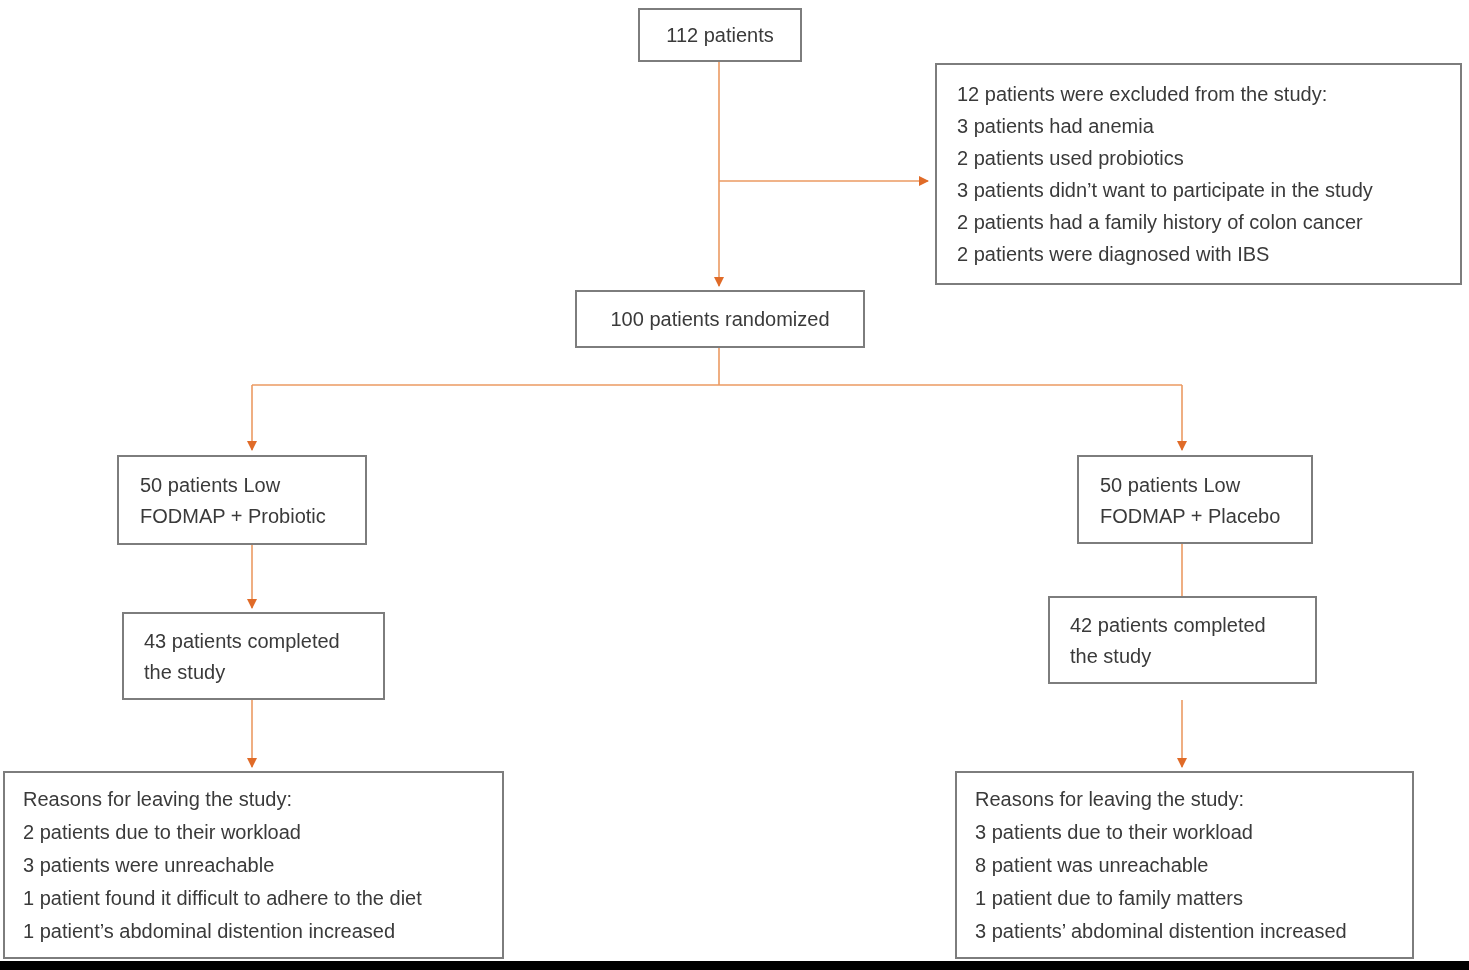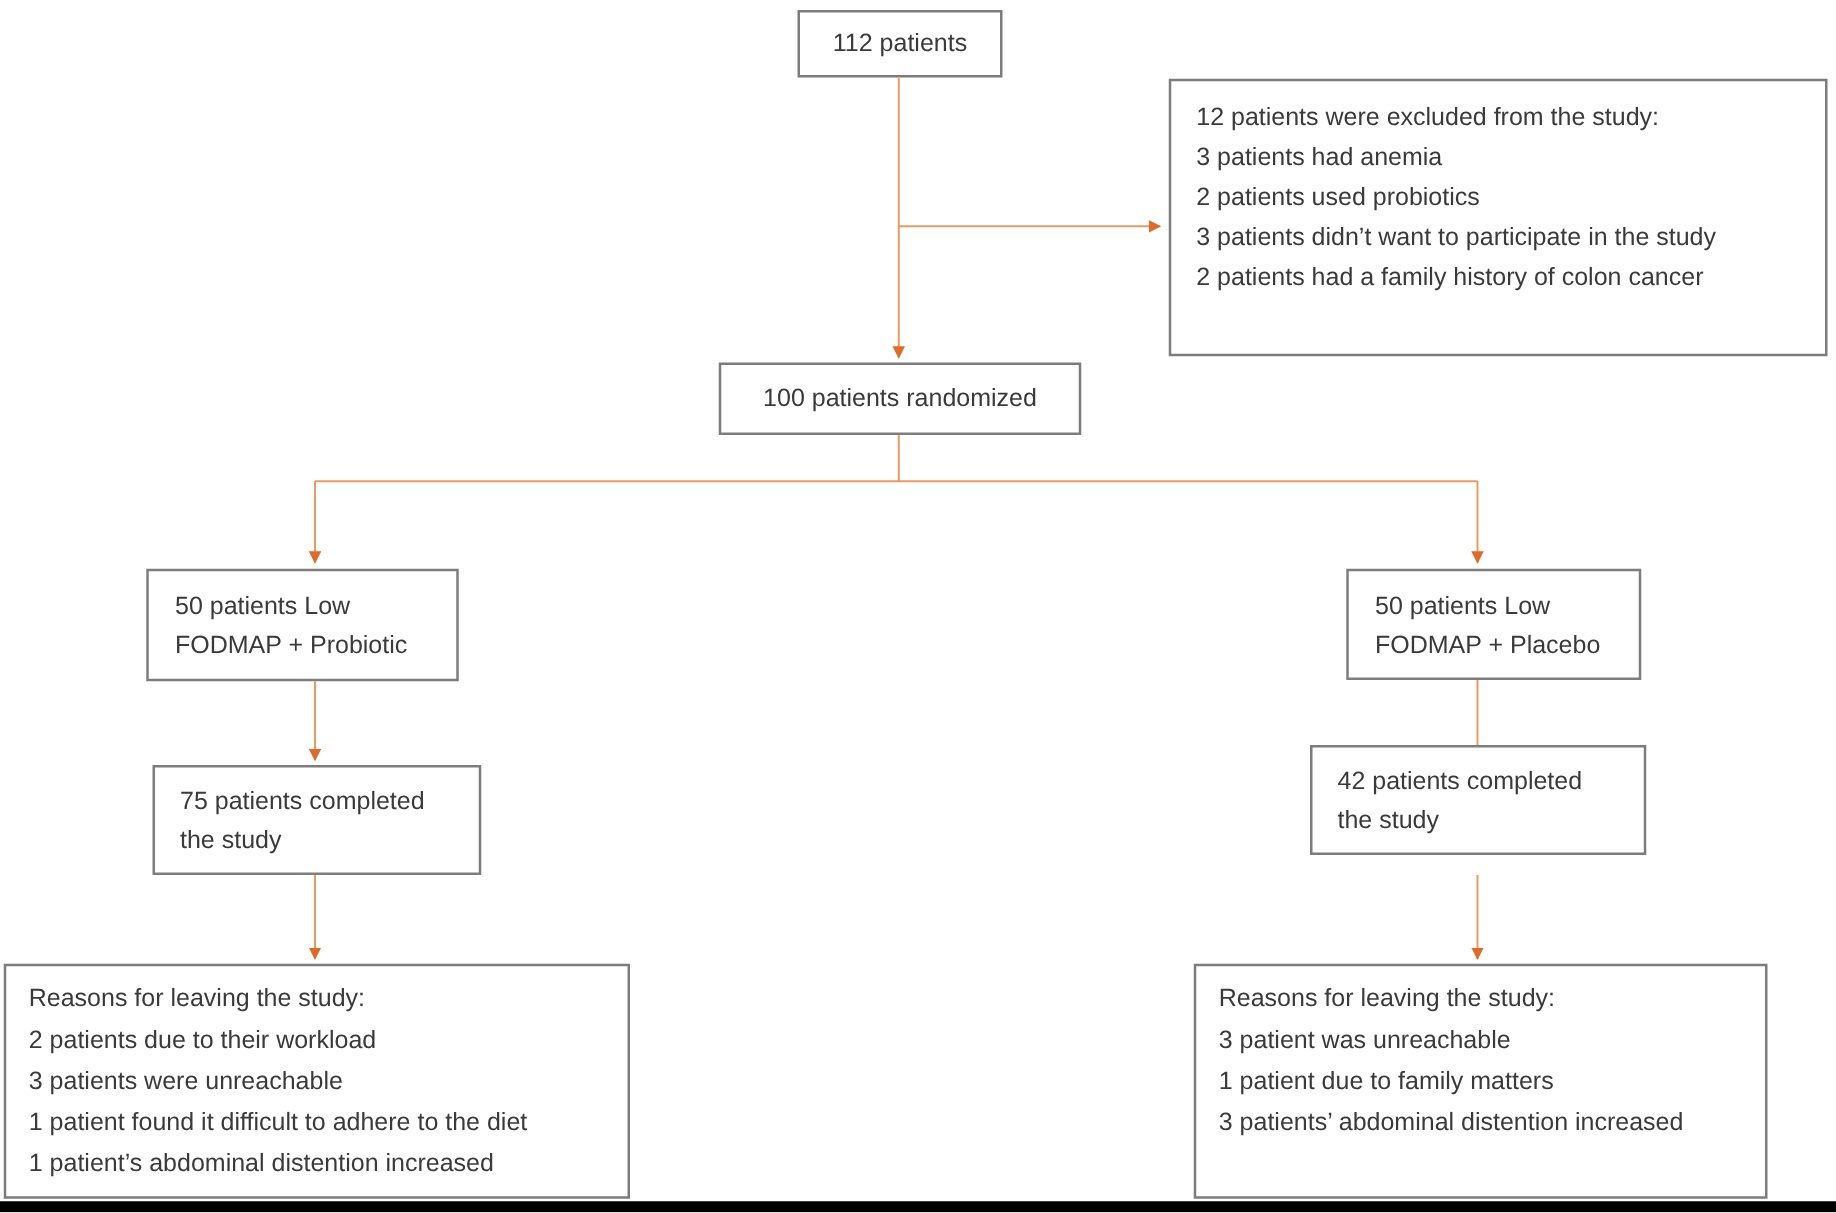--- a/index.html
+++ b/index.html
@@ -88,55 +88,57 @@
   <div class="box center" style="left:638px; top:8px; width:164px; height:54px;">
     <span>112 patients</span>
   </div>
 
   <div class="box" style="left:935px; top:63px; width:527px; height:222px; padding:13px 10px 0 20px;">
     <span class="ln">12 patients were excluded from the study:</span>
     <span class="ln">3 patients had anemia</span>
     <span class="ln">2 patients used probiotics</span>
     <span class="ln">3 patients didn’t want to participate in the study</span>
     <span class="ln">2 patients had a family history of colon cancer</span>
+    <span class="ln">2 patients were diagnosed with IBS</span>
   </div>
 
   <div class="box center" style="left:575px; top:290px; width:290px; height:58px;">
     <span>100 patients randomized</span>
   </div>
 
   <div class="box" style="left:117px; top:455px; width:250px; height:90px; padding:13px 10px 0 21px; line-height:31px;">
     <span class="ln">50 patients Low</span>
     <span class="ln">FODMAP + Probiotic</span>
   </div>
 
   <div class="box" style="left:1077px; top:455px; width:236px; height:89px; padding:13px 10px 0 21px; line-height:31px;">
     <span class="ln">50 patients Low</span>
     <span class="ln">FODMAP + Placebo</span>
   </div>
 
   <div class="box" style="left:122px; top:612px; width:263px; height:88px; padding:12px 10px 0 20px; line-height:31px;">
-    <span class="ln">75 patients completed</span>
+    <span class="ln">43 patients completed</span>
     <span class="ln">the study</span>
   </div>
 
   <div class="box" style="left:1048px; top:596px; width:269px; height:88px; padding:12px 10px 0 20px; line-height:31px;">
     <span class="ln">42 patients completed</span>
     <span class="ln">the study</span>
   </div>
 
   <div class="box" style="left:3px; top:771px; width:501px; height:188px; padding:10px 10px 0 18px; line-height:33px;">
     <span class="ln">Reasons for leaving the study:</span>
     <span class="ln">2 patients due to their workload</span>
     <span class="ln">3 patients were unreachable</span>
     <span class="ln">1 patient found it difficult to adhere to the diet</span>
     <span class="ln">1 patient’s abdominal distention increased</span>
   </div>
 
   <div class="box" style="left:955px; top:771px; width:459px; height:188px; padding:10px 10px 0 18px; line-height:33px;">
     <span class="ln">Reasons for leaving the study:</span>
-    <span class="ln">3 patient was unreachable</span>
+    <span class="ln">3 patients due to their workload</span>
+    <span class="ln">8 patient was unreachable</span>
     <span class="ln">1 patient due to family matters</span>
     <span class="ln">3 patients’ abdominal distention increased</span>
   </div>
 
   <div class="bottom-bar"></div>
 </div>
 
 </body></html>

